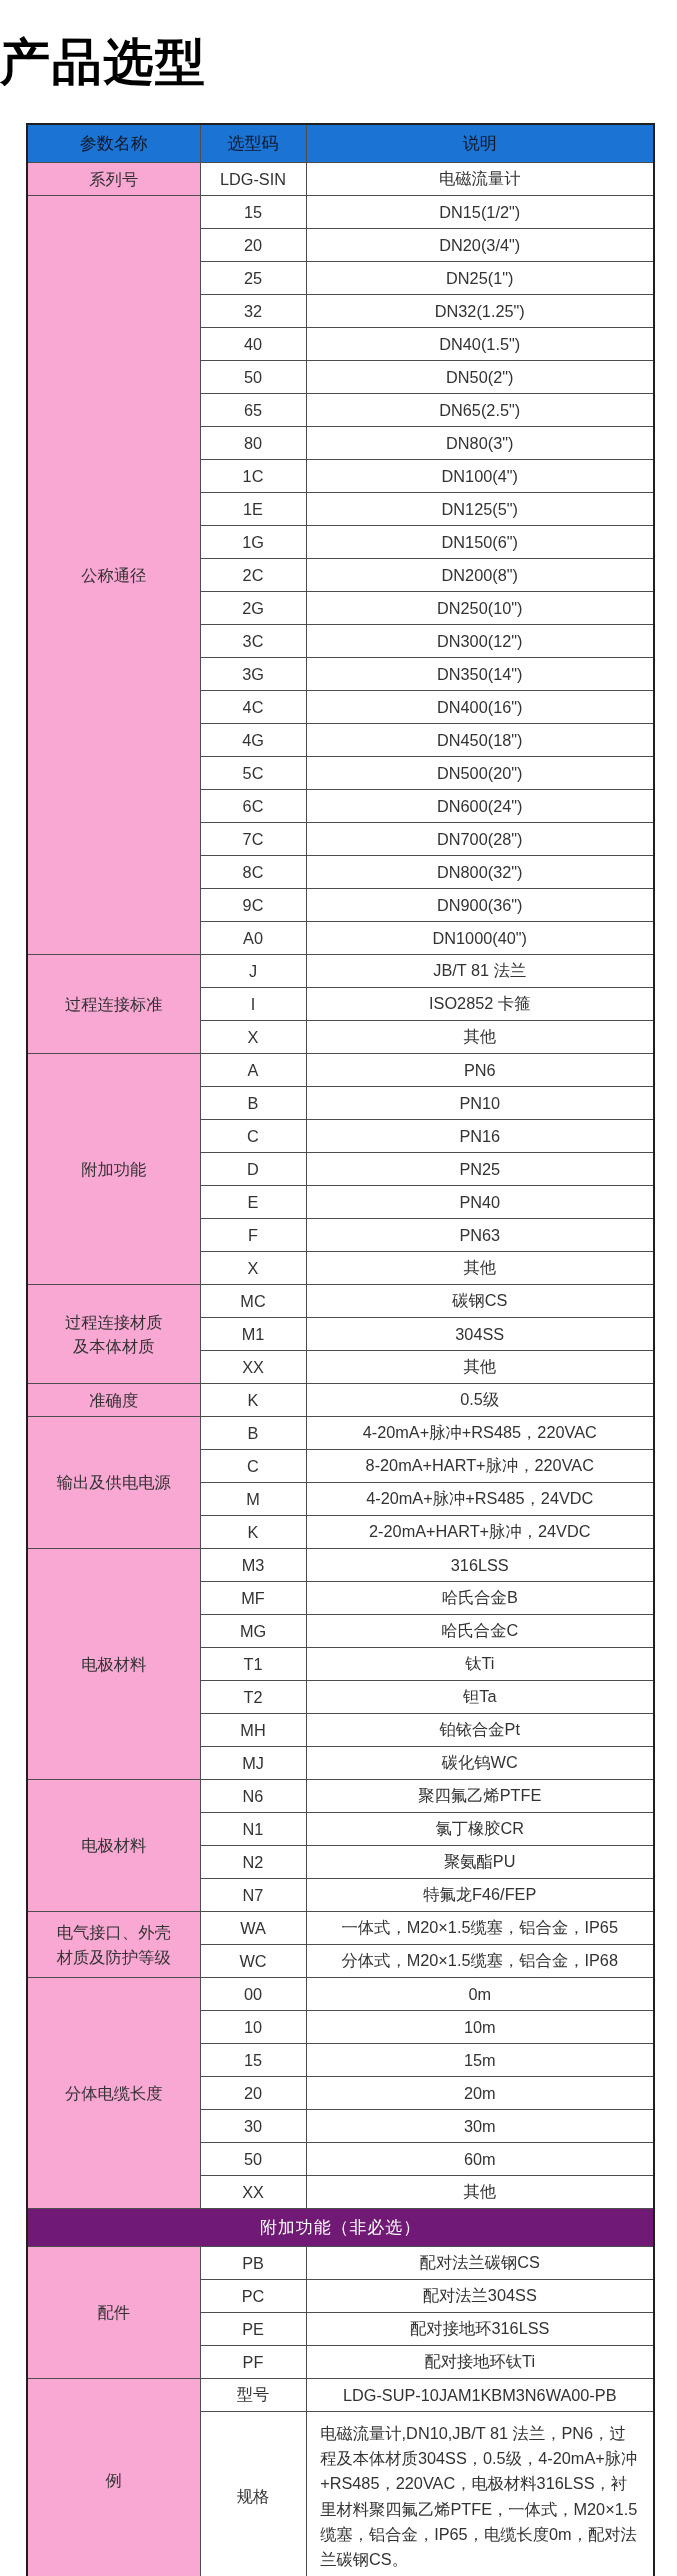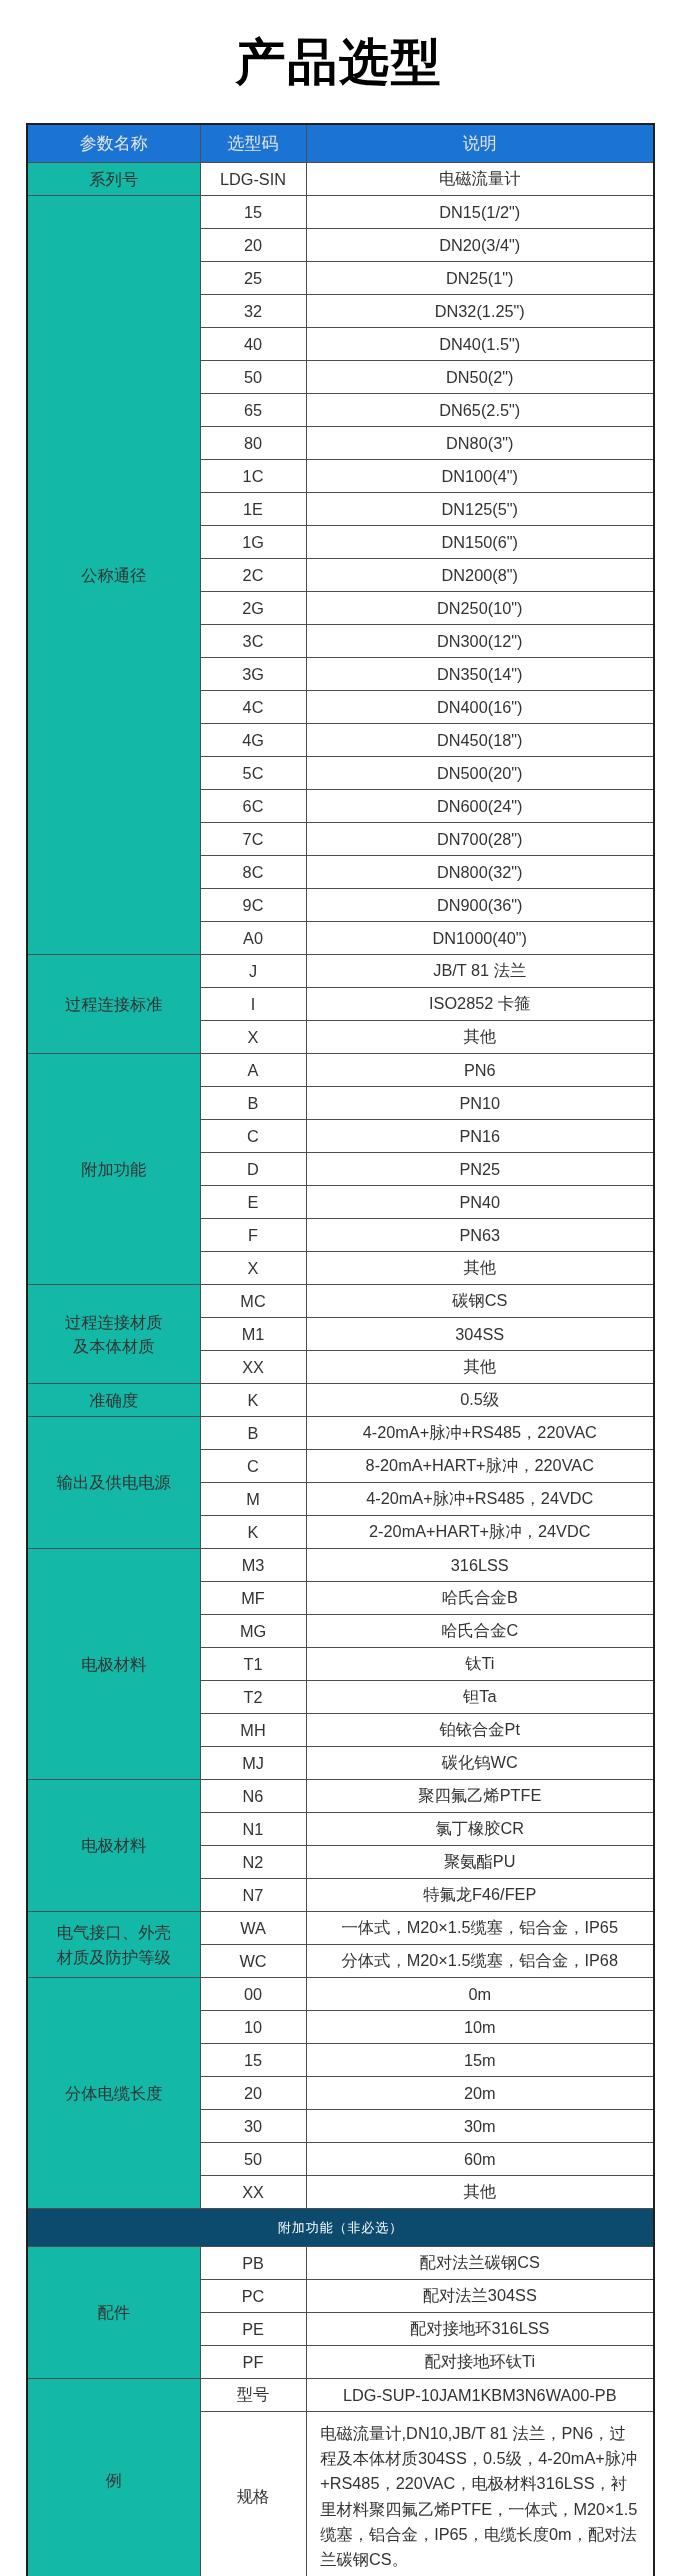--- a/index.html
+++ b/index.html
@@ -3,21 +3,21 @@
 <meta charset="utf-8">
 <style>
   html,body{margin:0;padding:0;}
   body{
     width:678px;height:2576px;background:#ffffff;
     font-family:"Liberation Sans","DejaVu Sans",sans-serif;
     overflow:hidden;
   }
   .title{
     margin:20.6px 0 0 0;width:678px;
-    text-align:center;
+    text-align:left;
     font-size:50px;line-height:82px;
     font-weight:900;color:#000000;
     letter-spacing:1.7px;
   }
   table.sel-table{
     border-collapse:collapse;
     table-layout:fixed;
     width:628px;
     margin:20.6px 0 0 26px;
     border:2.6px solid #1f1f1f;
@@ -26,39 +26,39 @@
     border:0.9px solid #4d4d4d;
     text-align:center;
     vertical-align:middle;
     color:#333333;
     font-size:16.3px;
     padding:0 5.1px;
     overflow:hidden;
   }
   .sel-table thead th{
     background:#1b74d3;
-    color:#e5e5e5;
+    color:#0f172a;
     height:37px;
     font-weight:500;
     font-size:17px;
   }
   .sel-table td{height:32px;}
   td.param{
     white-space:pre-line;
     line-height:1.5;
-    background:#14b8a6;
+    background:#f9a8d4;
     text-align:center;
   }
   td.code{background:#ffffff;}
   td.desc{background:#ffffff;}
   tr.banner-row td{
-    background:#0c4a6e;
+    background:#701a75;
     color:#ffffff;
     height:37px;
-    font-size:13px;
+    font-size:17px;
     letter-spacing:0.9px;
   }
   td.desc.left{
     text-align:left;
     padding:8.6px 13.7px;
     line-height:1.55;
   }
   col.c1{width:173px;}
   col.c2{width:106px;}
   col.c3{width:348px;}

